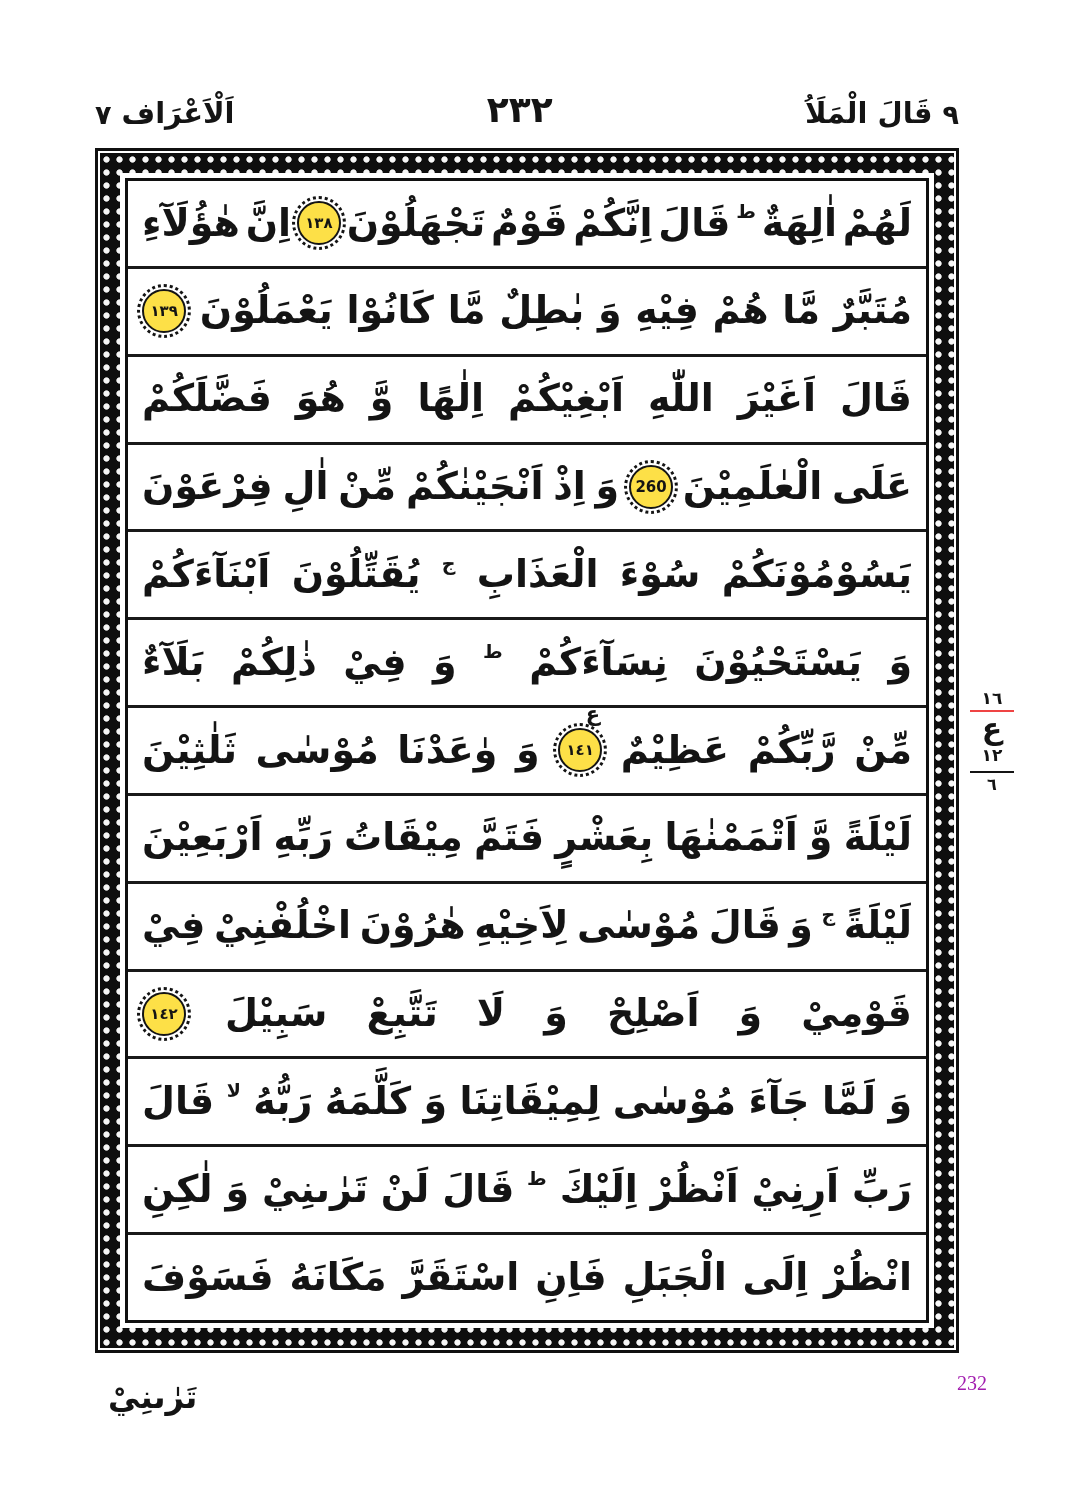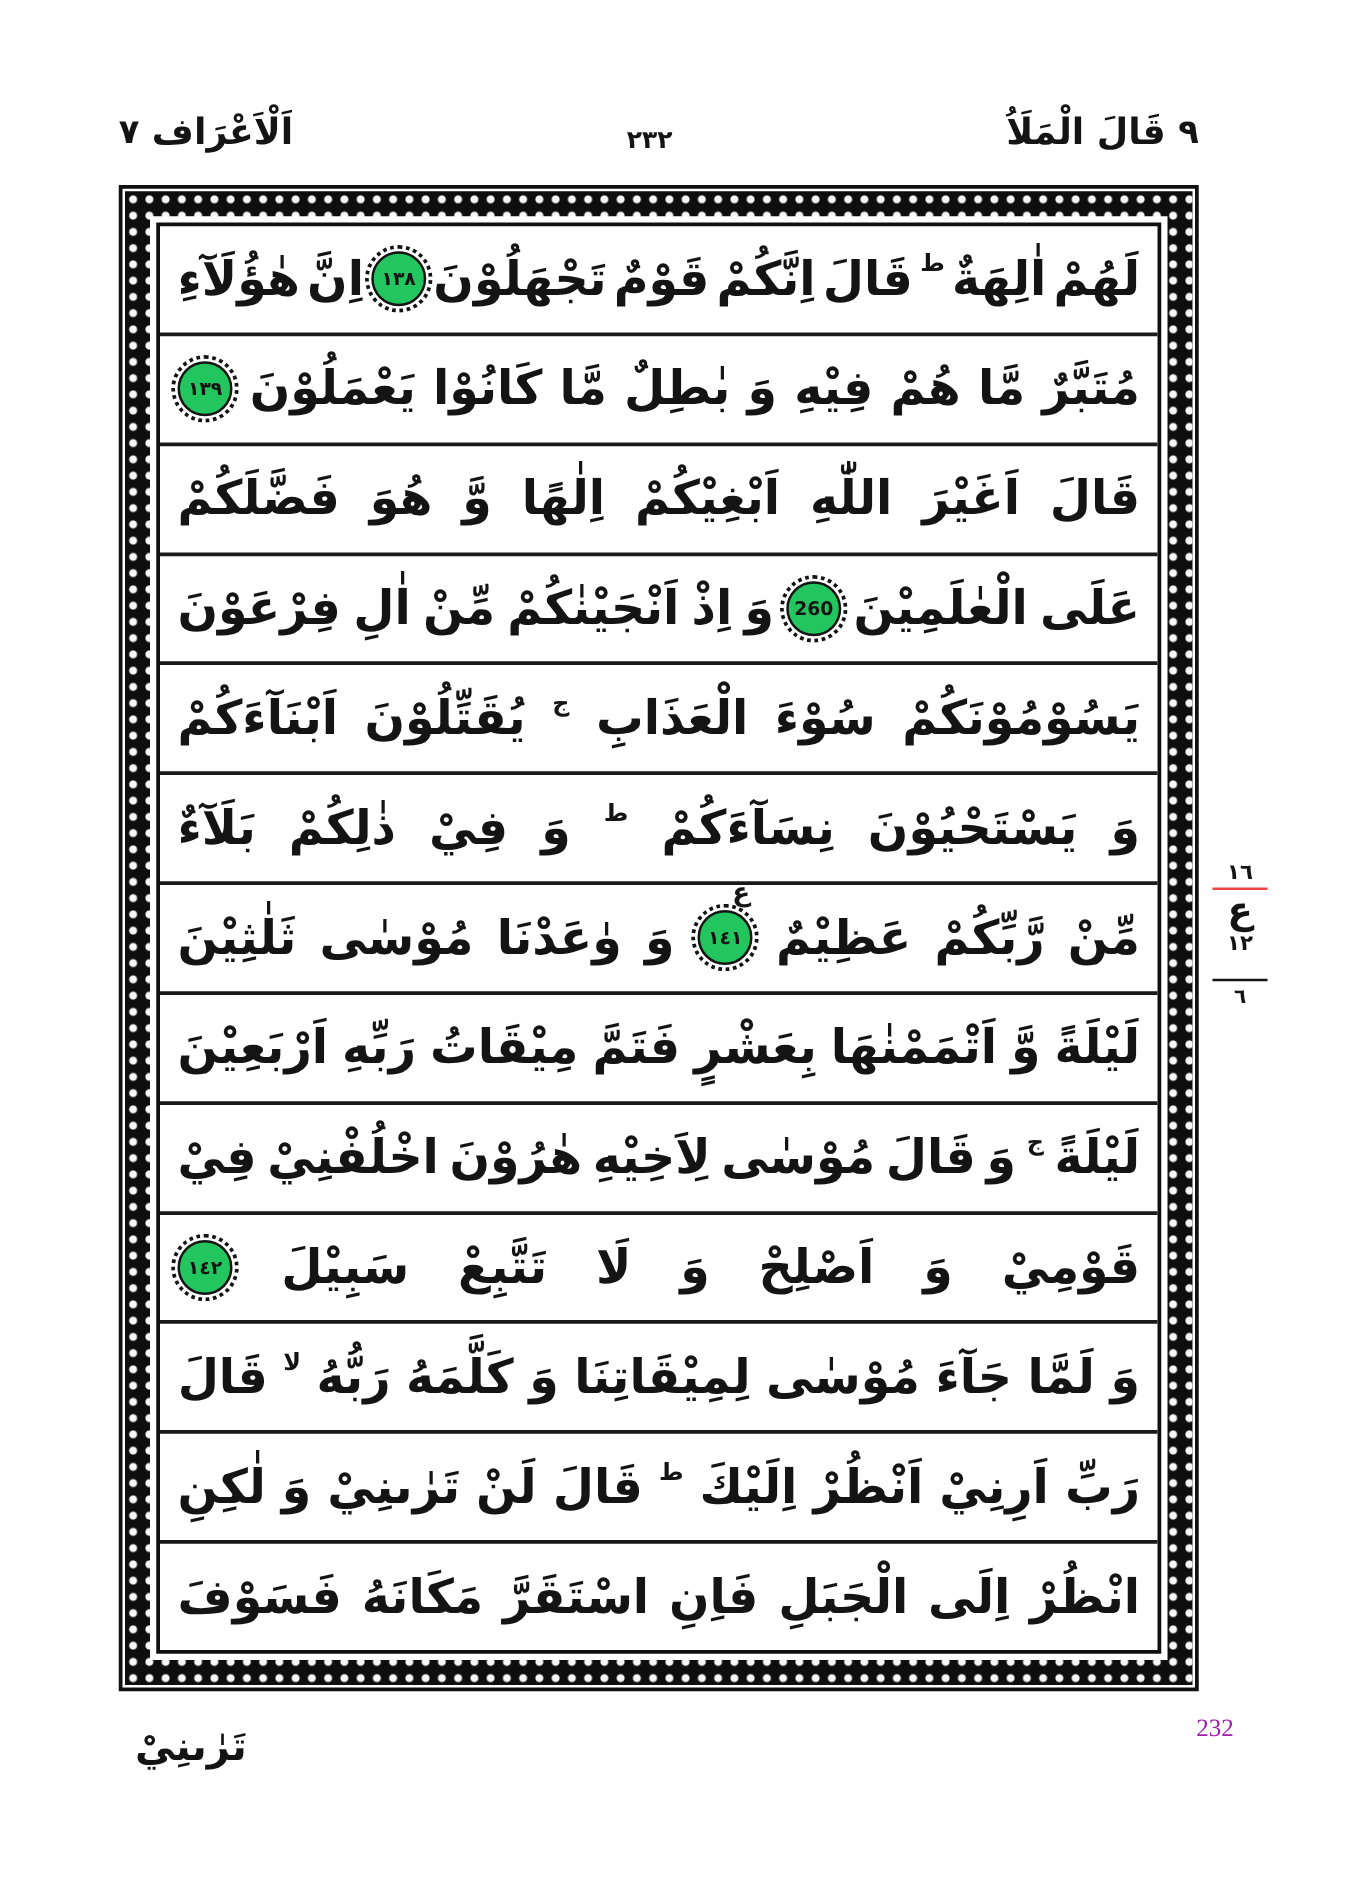--- a/index.html
+++ b/index.html
@@ -15,21 +15,21 @@
   }
 
   
   .header{
     position:absolute;top:88px;left:95px;width:864px;
     display:flex;justify-content:space-between;align-items:flex-end;
     font-weight:700;font-size:29px;line-height:1.2;
   }
   .header .grp{display:flex;direction:ltr;align-items:flex-end;gap:10px;}
   .header .num{font-size:27px;}
-  .header .center-num{font-size:20px;letter-spacing:2px;}
+  .header .center-num{font-size:36px;letter-spacing:2px;}
 
   
   .frame{
     position:absolute;top:148px;left:95px;width:864px;height:1205px;
     border:3px solid #101010;
     background:#fff;
     padding:2px;
   }
   .band{
     width:100%;height:100%;
@@ -70,35 +70,35 @@
     transform:translateY(-12px);
     flex:0 0 auto;
   }
   .ayah-wrap{position:relative;flex:0 0 auto;display:flex;align-items:center;}
   .ayah{
     display:flex;align-items:center;justify-content:center;
     width:44px;height:44px;
     border:2px solid #141414;border-radius:50%;
     outline:3px dotted #141414;outline-offset:2px;
     font-size:15px;font-weight:700;
-    background:#22c55e;
+    background:#fde047;
   }
   .ruku-ain{
     position:absolute;top:-26px;right:2px;
     font-size:21px;font-weight:700;
   }
 
   
   .ruku-marker{
     position:absolute;top:688px;right:66px;width:44px;
     text-align:center;font-weight:700;direction:rtl;
   }
   .ruku-marker .rk-top{font-size:17px;border-bottom:2px solid #ef4444;padding-bottom:2px;}
   .ruku-marker .rk-ain{font-size:30px;line-height:1.1;}
-  .ruku-marker .rk-mid{font-size:17px;border-bottom:2px solid #141414;padding-bottom:18px;}
+  .ruku-marker .rk-mid{font-size:17px;border-bottom:2px solid #141414;padding-bottom:6px;}
   .ruku-marker .rk-bot{font-size:16px;padding-top:2px;}
 
   
   .footer-catchword{
     position:absolute;top:1378px;left:108px;
     font-size:32px;font-weight:700;direction:rtl;
   }
   .footer-manzil{
     position:absolute;top:1358px;left:0;width:1080px;
     text-align:center;font-size:27px;font-weight:700;direction:rtl;

